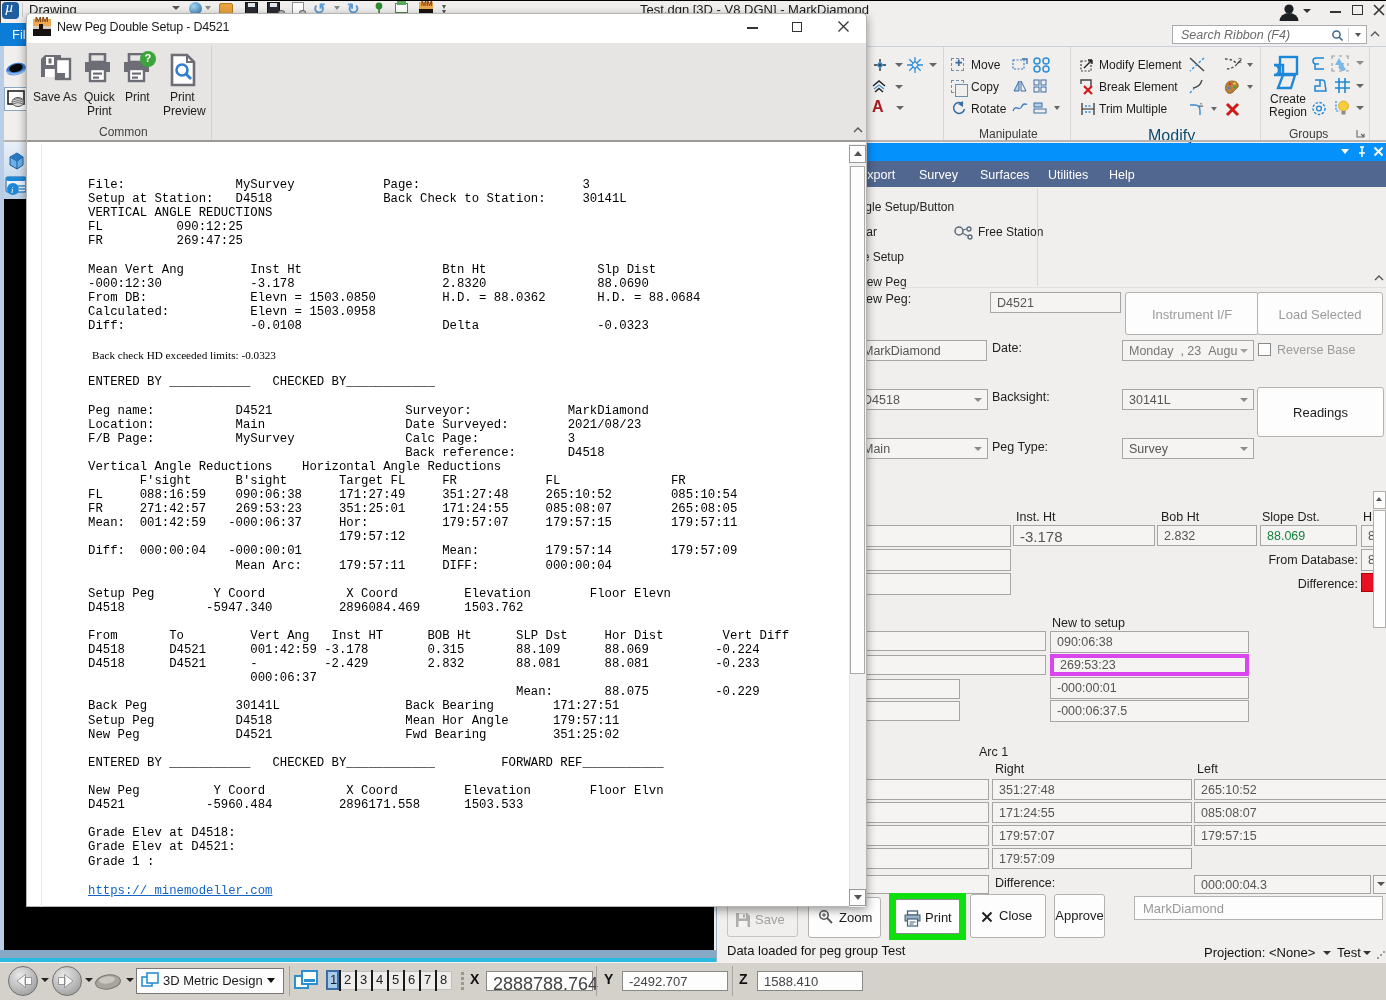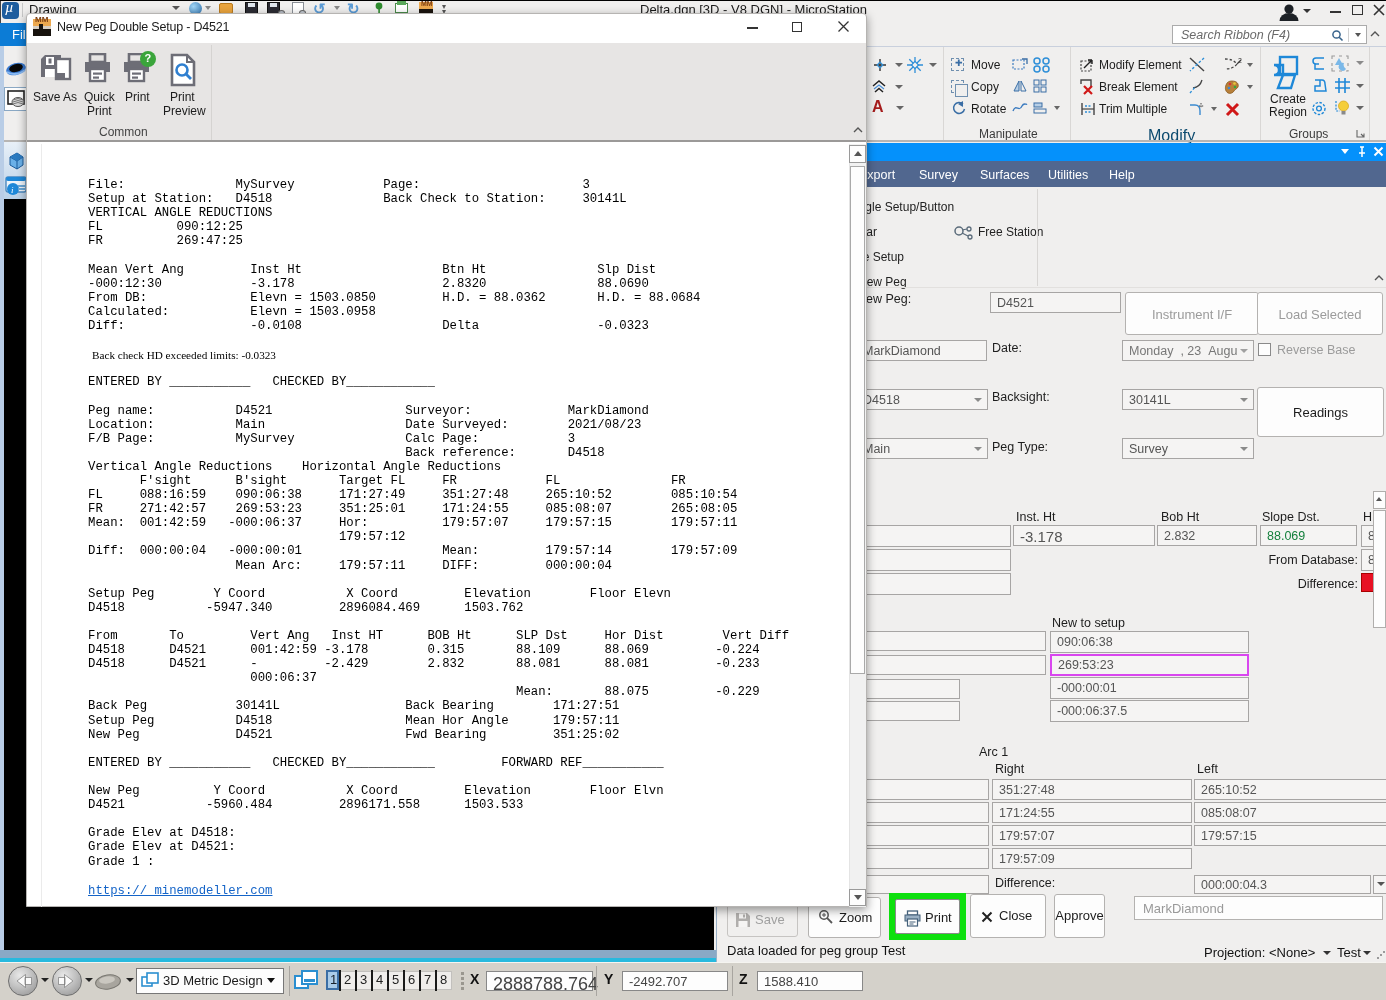--- a/index.html
+++ b/index.html
@@ -31,21 +31,21 @@
       <circle cx="5" cy="4" r="3.4" fill="#2e8b2e"></circle>
       <rect x="4.3" y="7" width="1.6" height="6" fill="#2e8b2e"></rect>
     </svg></div>
 <div style="position:absolute;left:395px;top:3px;width:13px;height:10px;background:#fff;border:1px solid #4a8a4a;"></div>
 <div style="position:absolute;left:397px;top:1px;width:9px;height:4px;background:#5aa85a;"></div>
 <div style="position:absolute;left:419px;top:2px;width:14px;height:13px;background:linear-gradient(#eda94f 0 55%,#1a140e 55% 100%);">
     <span style="position:absolute;left:2px;top:-2px;font-size:7px;font-weight:bold;color:#7a3c10;">MM</span>
   </div>
 <div style="position:absolute;left:442px;top:2px;white-space:nowrap;font-size:8px;color:#555;">▾</div>
 <div style="position:absolute;left:442px;top:7px;white-space:nowrap;font-size:8px;color:#555;">▾</div>
-<div style="position:absolute;left:640px;top:2px;white-space:nowrap;font-size:13px;color:#1a1a1a;">Delta.dgn [3D - V8 DGN] - MicroStation</div>
+<div style="position:absolute;left:640px;top:2px;white-space:nowrap;font-size:13px;color:#1a1a1a;">Test.dgn [3D - V8 DGN] - MarkDiamond</div>
 <div style="position:absolute;left:1277px;top:3px;width:24px;height:18px;"><svg width="24" height="18">
       <circle cx="12" cy="6" r="4.6" fill="#1d2126"></circle>
       <path d="M2.5 18 a9.5 8 0 0 1 19 0 Z" fill="#1d2126"></path>
     </svg></div>
 <div style="position:absolute;left:1303px;top:9px;width:0;height:0;border-left:4.0px solid transparent;border-right:4.0px solid transparent;border-top:4px solid #333"></div>
 <div style="position:absolute;left:1330px;top:11px;width:11px;height:2px;background:#333;"></div>
 <div style="position:absolute;left:1352px;top:5px;width:11px;height:10px;border:1.5px solid #333;background:transparent;"></div>
 <div style="position:absolute;left:1372px;top:3px;width:14px;height:14px;"><svg width="14" height="14">
       <path d="M2 2 L12 12 M12 2 L2 12" stroke="#333" stroke-width="1.6"></path>
     </svg></div>
@@ -405,21 +405,21 @@
   </div>
 <div style="position:absolute;left:856px;top:573px;width:155px;height:22px;border:1px solid #a7a5a4;background:#f5f4f3;box-sizing:border-box;"></div>
 <div style="position:absolute;right:28px;top:577px;white-space:nowrap;font-size:12.5px;color:#1d1d1d;">Difference:</div>
 <div style="position:absolute;left:1361px;top:573px;width:25px;height:19px;background:#e81123;border:1px solid #a00;"></div>
 <div style="position:absolute;left:1052px;top:616px;white-space:nowrap;font-size:12.5px;color:#1d1d1d;">New to setup</div>
 <div style="position:absolute;left:856px;top:631px;width:190px;height:20px;border:1px solid #a7a5a4;background:#f5f4f3;box-sizing:border-box;"></div>
 <div style="position:absolute;left:1050px;top:631px;width:199px;height:22px;border:1px solid #a7a5a4;background:#f5f4f3;box-sizing:border-box;">
     <span style="position:absolute;left:6px;top:50%;transform:translateY(-50%);white-space:nowrap;font-size:12.5px;color:#555;">090:06:38</span>
   </div>
 <div style="position:absolute;left:856px;top:655px;width:190px;height:20px;border:1px solid #a7a5a4;background:#f5f4f3;box-sizing:border-box;"></div>
-<div style="position:absolute;left:1050px;top:654px;width:199px;height:22px;border:2px solid #d946ef;background:#f5f4f3;box-sizing:border-box;">
+<div style="position:absolute;left:1050px;top:654px;width:199px;height:22px;border:4px solid #d946ef;background:#f5f4f3;box-sizing:border-box;">
     <span style="position:absolute;left:6px;top:50%;transform:translateY(-50%);white-space:nowrap;font-size:12.5px;color:#555;">269:53:23</span>
   </div>
 <div style="position:absolute;left:856px;top:679px;width:104px;height:20px;border:1px solid #a7a5a4;background:#f5f4f3;box-sizing:border-box;"></div>
 <div style="position:absolute;left:1050px;top:677px;width:199px;height:22px;border:1px solid #a7a5a4;background:#f5f4f3;box-sizing:border-box;">
     <span style="position:absolute;left:6px;top:50%;transform:translateY(-50%);white-space:nowrap;font-size:12.5px;color:#555;">-000:00:01</span>
   </div>
 <div style="position:absolute;left:856px;top:701px;width:104px;height:20px;border:1px solid #a7a5a4;background:#f5f4f3;box-sizing:border-box;"></div>
 <div style="position:absolute;left:1050px;top:700px;width:199px;height:22px;border:1px solid #a7a5a4;background:#f5f4f3;box-sizing:border-box;">
     <span style="position:absolute;left:6px;top:50%;transform:translateY(-50%);white-space:nowrap;font-size:12.5px;color:#555;">-000:06:37.5</span>
   </div>

